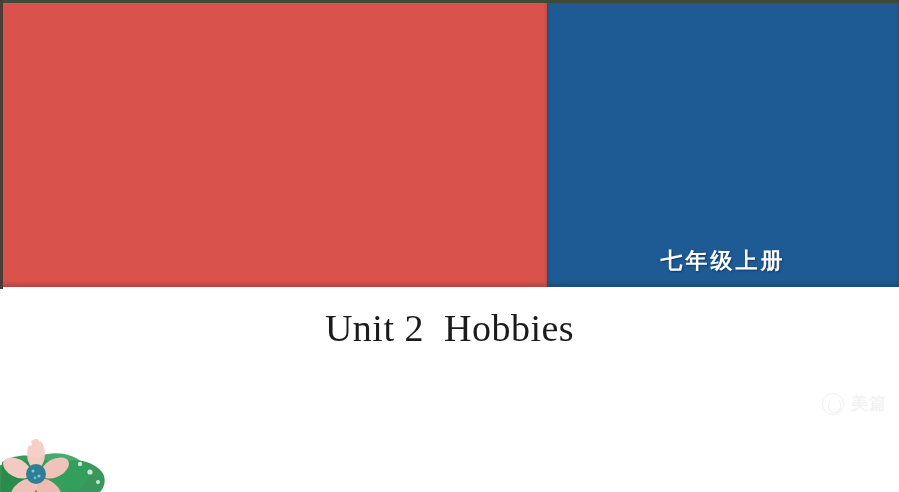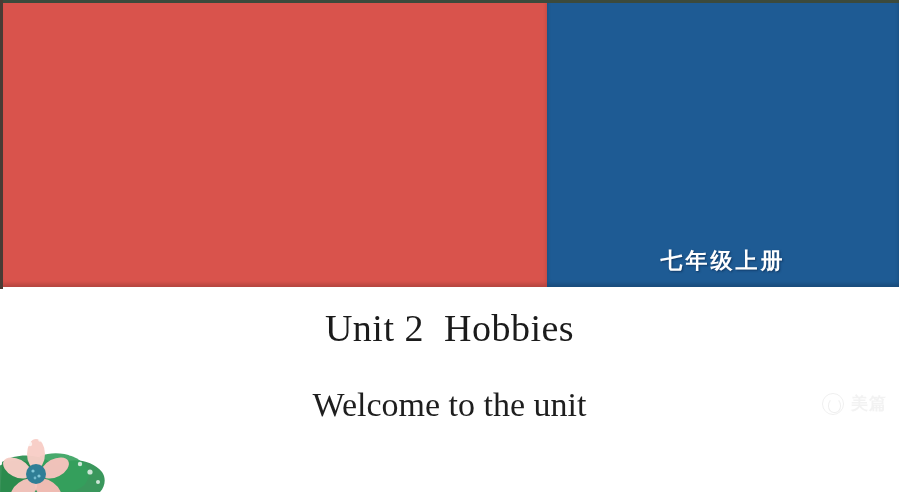--- a/index.html
+++ b/index.html
@@ -186,21 +186,20 @@
   <div class="subject-cn">英语</div>
 
   <div class="subject-en">English</div>
 
   <div class="grade-label">七年级上册</div>
 
   <div class="body-area"></div>
 
   <div class="unit-title">Unit 2  Hobbies</div>
 
-  <div class="unit-subtitle">Welcome to the unit</div>
 
   <div class="watermark">
     <span class="wm-logo"></span>
     <span class="wm-text">美篇</span>
   </div>
 
   <svg class="decor-flower" viewBox="0 0 128 72">
     <path d="M8 34 C24 24, 48 26, 62 38 C76 28, 98 32, 108 44
              C114 52, 110 66, 96 70 L6 72 Z" fill="#2f9153" opacity="0.95"></path>
     <path d="M46 28 C62 22, 82 26, 92 38 C98 46, 94 58, 82 62

